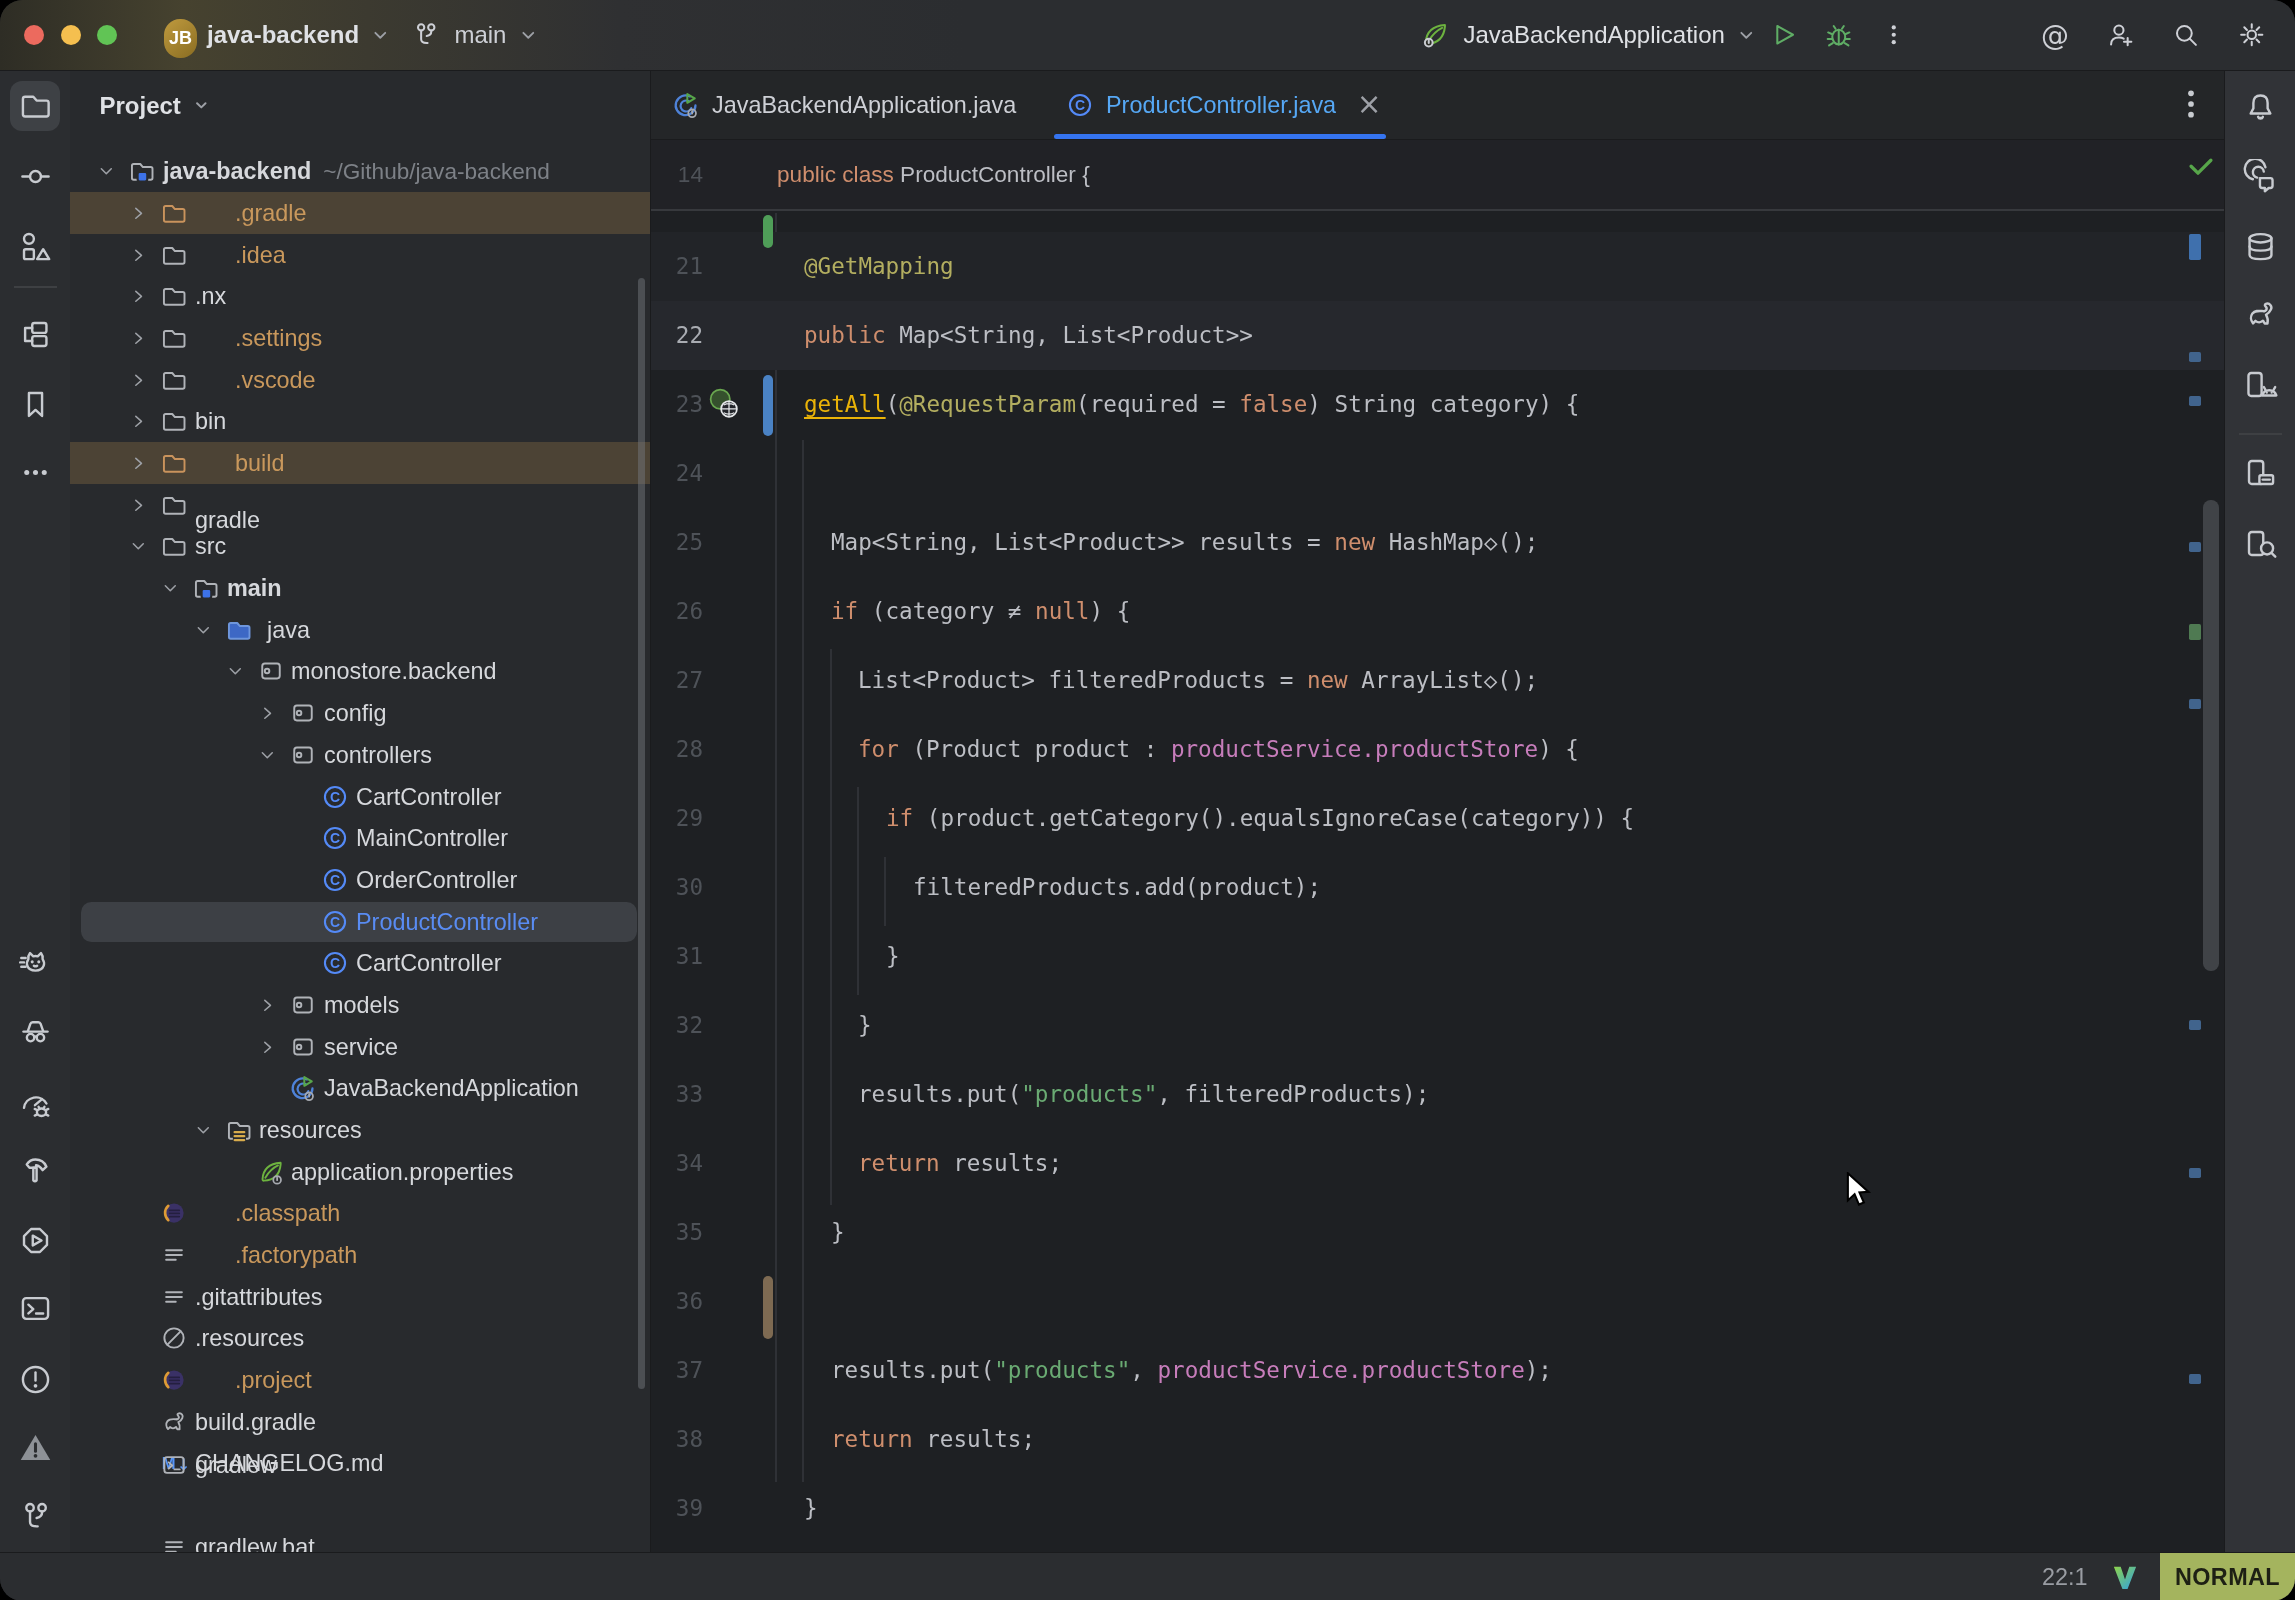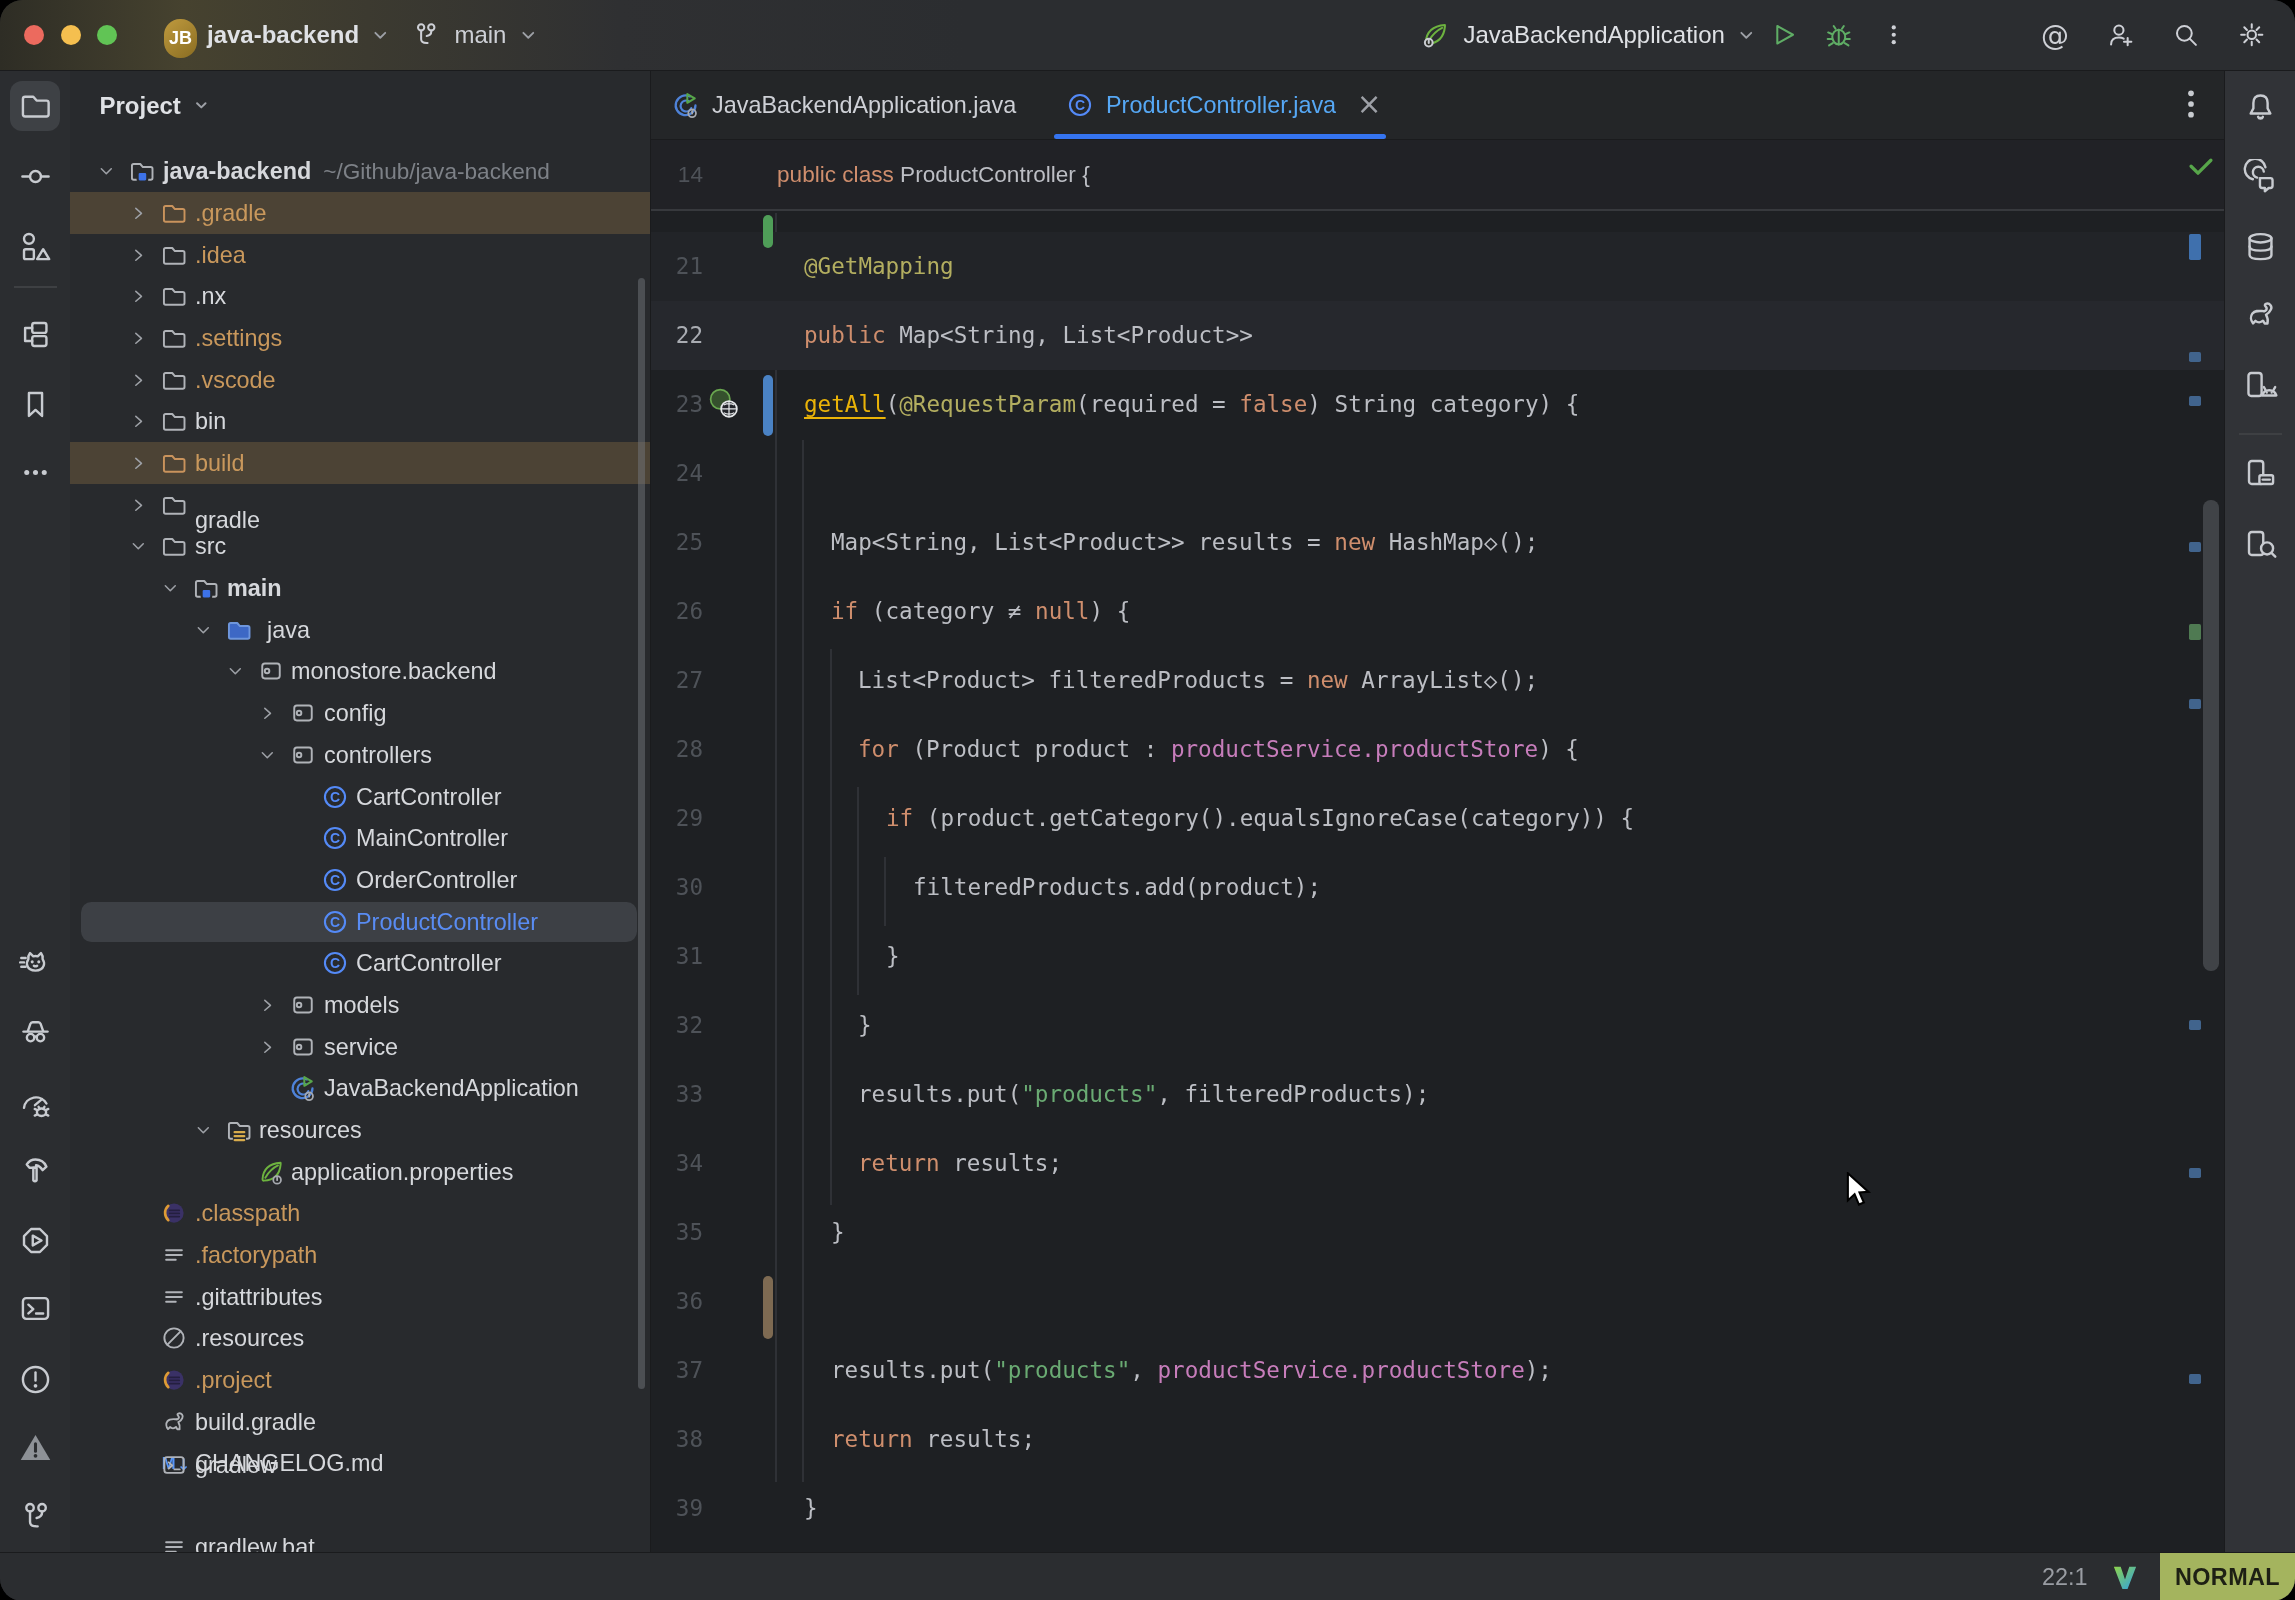--- a/index.html
+++ b/index.html
@@ -41,21 +41,21 @@
   #project-panel{position:absolute;left:70px;top:71px;width:580px;height:1481px;background:#282A2D;border-right:0.9px solid #1a1b1d;overflow:hidden;}
   #panel-header{height:69px;display:flex;align-items:center;padding-left:29.5px;gap:8.7px;color:#DFE1E5;font-size:24px;font-weight:700;}
   #tree{position:relative;}
   .trow{position:absolute;left:0;width:100%;height:42px;}
   .trow .selbg{position:absolute;left:11.3px;right:13px;top:0.9px;bottom:0.9px;border-radius:10.4px;background:#3D4045;}
   .trow.brown{background:#4C4335;}
   .tchev{position:absolute;top:9.6px;width:22.6px;height:22.6px;color:#9DA0A6;}
   .ticon{position:absolute;top:7px;width:28px;height:28px;color:#B0B3B8;}
   .ticon svg{width:28px;height:28px;}
   .tlabel{position:absolute;top:0;height:42px;line-height:42px;font-size:23.4px;color:#D6D8DC;white-space:nowrap;}
-  .tlabel.orange{color:#C9985C;}
+  .tlabel.orange{color:#C9985C;margin-left:40px;}
   .tlabel.blue{color:#598CF3;}
   .tlabel.bold{font-weight:700;}
   .tsuffix{color:#7D8187;font-size:22.6px;font-weight:400;margin-left:12px;}
   #tree-scroll{position:absolute;left:568px;top:207px;width:7px;height:1111px;border-radius:3.5px;background:rgba(120,124,130,.45);}
 
   
   #editor{position:absolute;left:651px;top:71px;width:1573px;height:1481px;background:#1E2023;}
   #tabbar{position:absolute;left:0;top:0;width:100%;height:68px;background:#242628;border-bottom:0.9px solid #1a1b1d;}
   .tab{position:absolute;top:0;height:68px;display:flex;align-items:center;gap:12px;font-size:23.4px;color:#CED0D6;}
   .tab .ticon{position:static;}

